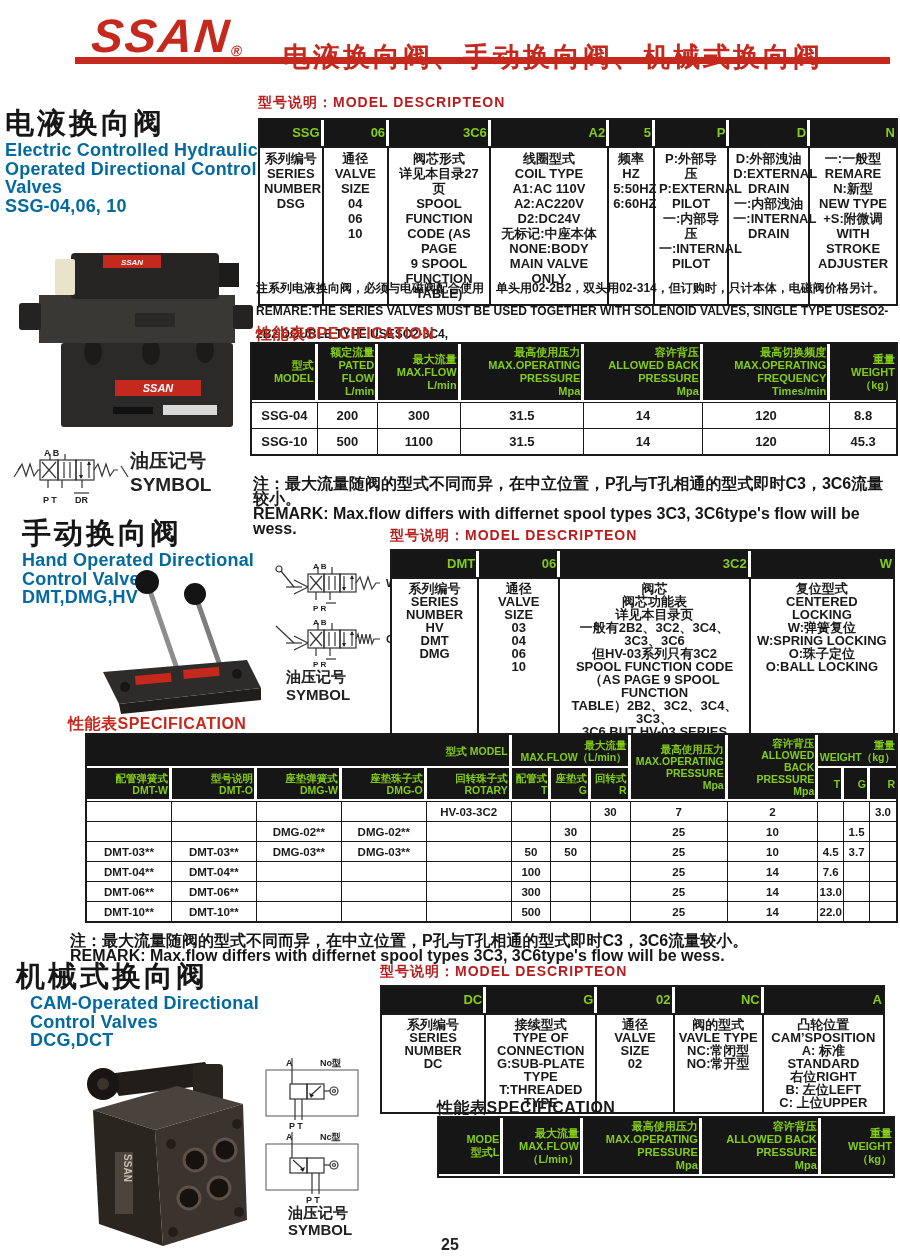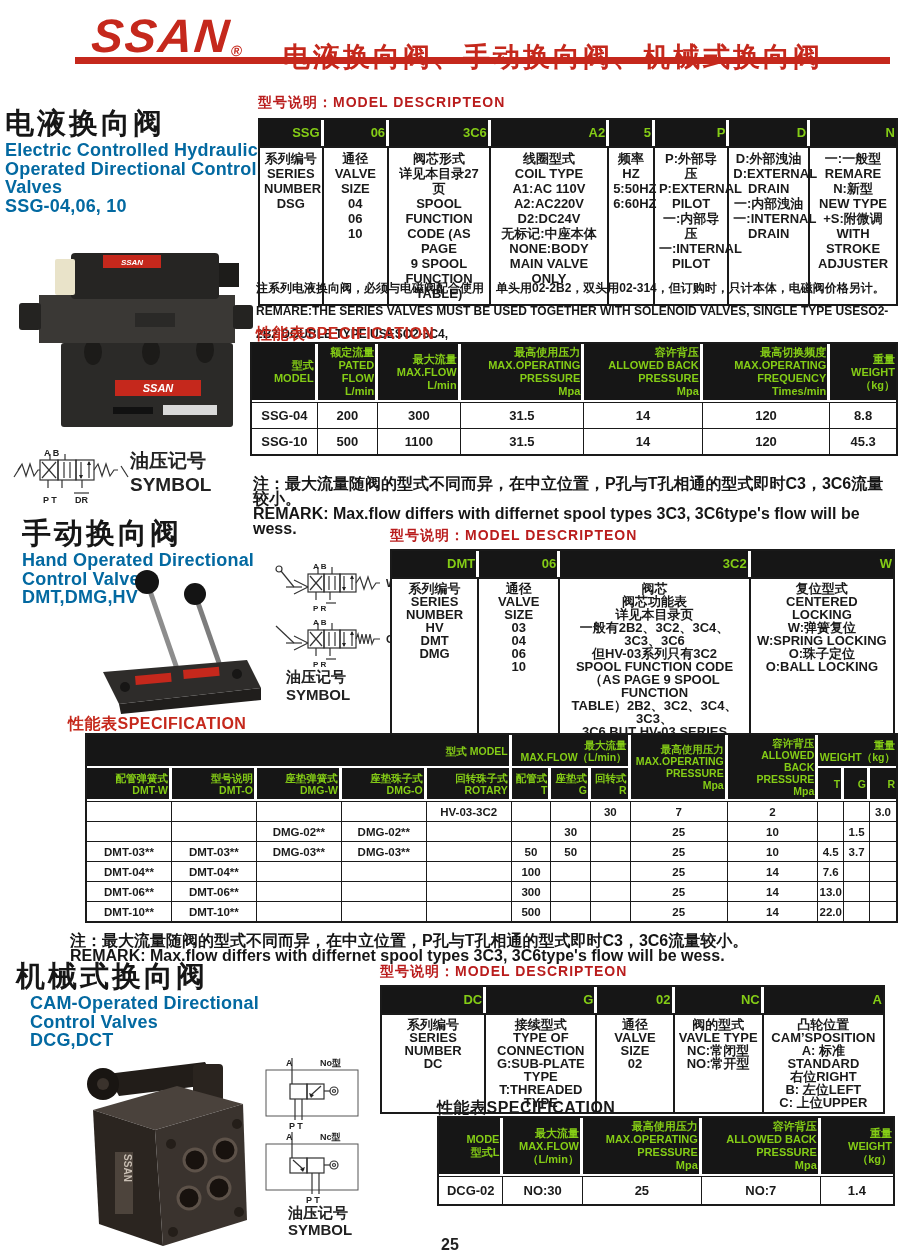--- a/index.html
+++ b/index.html
@@ -683,26 +683,19 @@
         <th>容许背压
 ALLOWED BACK
 PRESSURE
 Mpa</th>
         <th>重量
 WEIGHT
 （kg）</th>
       </tr>
         </thead>
       <tbody>
-          <tr>
-            <td>DCG-02</td>
-            <td>NO:30</td>
-            <td>25</td>
-            <td>NO:7</td>
-            <td>1.4</td>
-          </tr>
         </tbody>
     </table>
   </div>
 
   <div class="abs page-num" style="left:0;top:1236px;width:900px;">25</div>
 
 </div>
 
 </body></html>

